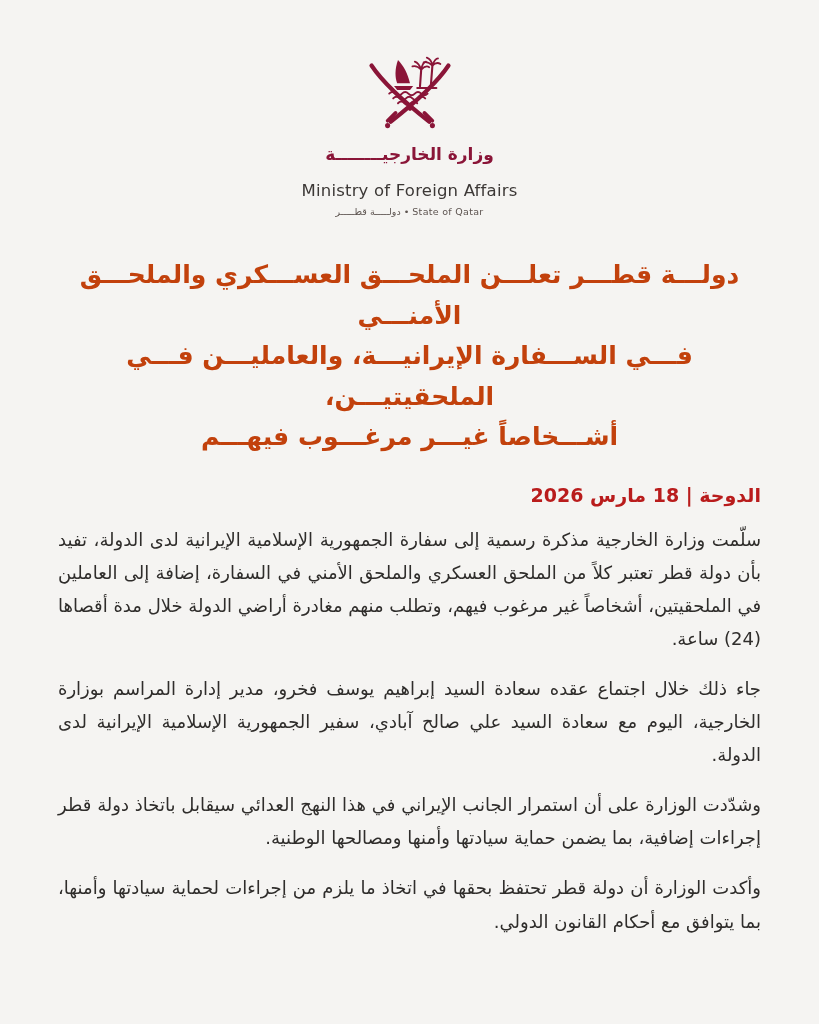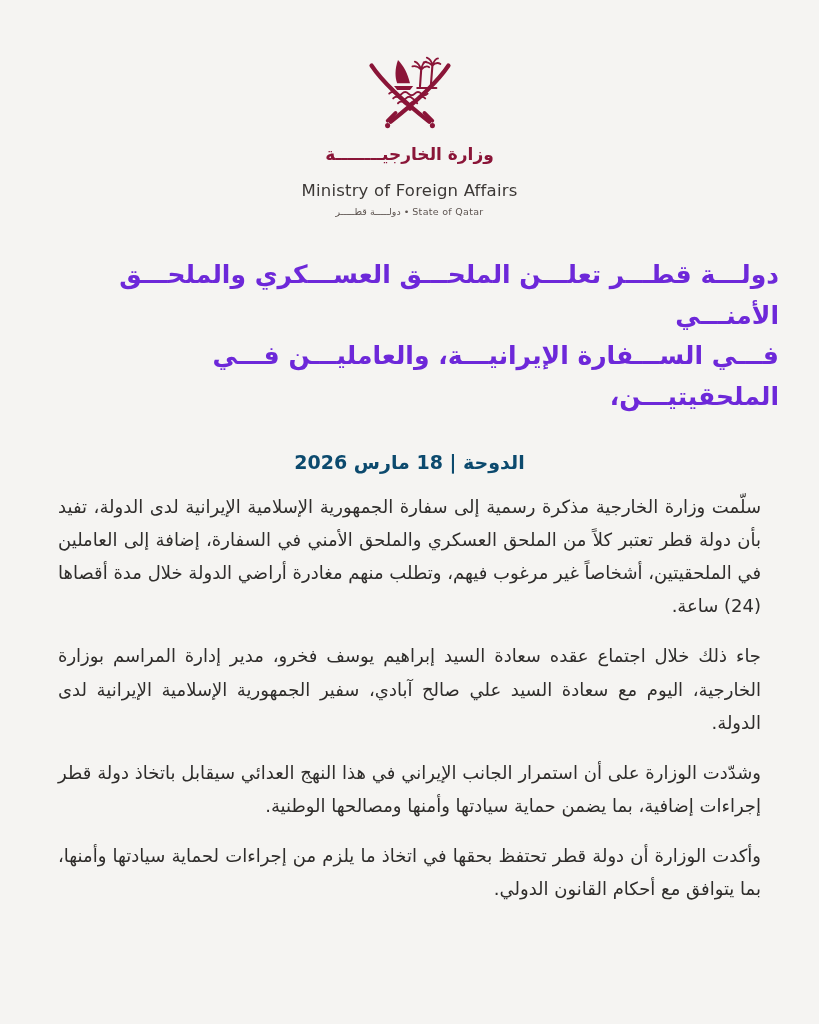--- a/index.html
+++ b/index.html
@@ -47,40 +47,40 @@
   .state-line {
     margin-top: 6px;
     color: #5d5450;
     font-size: 9.5px;
     letter-spacing: 0.3px;
   }
 
   
   .title {
     margin-top: 38px;
-    text-align: right;
+    text-align: center;
     direction: rtl;
     font-weight: bold;
     font-size: 25px;
     line-height: 1.62;
-    color: #6d28d9;
+    color: #c2410c;
     padding: 0 40px;
   }
 
   
   .article {
     padding: 0 58px;
     direction: rtl;
   }
   .date-line {
-    margin-top: 34px;
-    text-align: center;
+    margin-top: 26px;
+    text-align: right;
     font-size: 19px;
     font-weight: 600;
-    color: #0c4a6e;
+    color: #b91c1c;
   }
   .article p {
     margin-top: 17px;
     font-size: 18px;
     line-height: 1.84;
     text-align: justify;
     color: #2f2d2b;
   }
 </style>
 </head>
@@ -114,20 +114,21 @@
       <path d="M45 59 q 4 -4 8 0 t 8 0 t 8 0" stroke="#8A1538" stroke-width="2.4" stroke-linecap="round"></path>
     </svg>
     <div class="ministry-ar">وزارة الخارجيــــــــة</div>
     <div class="ministry-en">Ministry of Foreign Affairs</div>
     <div class="state-line">دولـــــة قطـــــر • State of Qatar</div>
   </div>
 
   <div class="title">
     <div>دولـــة قطـــر تعلـــن الملحـــق العســـكري والملحـــق الأمنـــي</div>
     <div>فـــي الســـفارة الإيرانيـــة، والعامليـــن فـــي الملحقيتيـــن،</div>
+    <div>أشـــخاصاً غيـــر مرغـــوب فيهـــم</div>
   </div>
 
   <div class="article">
     <div class="date-line">الدوحة | 18 مارس 2026</div>
     <p>سلّمت وزارة الخارجية مذكرة رسمية إلى سفارة الجمهورية الإسلامية الإيرانية لدى الدولة، تفيد بأن دولة قطر تعتبر كلاً من الملحق العسكري والملحق الأمني في السفارة، إضافة إلى العاملين في الملحقيتين، أشخاصاً غير مرغوب فيهم، وتطلب منهم مغادرة أراضي الدولة خلال مدة أقصاها (24) ساعة.</p>
     <p>جاء ذلك خلال اجتماع عقده سعادة السيد إبراهيم يوسف فخرو، مدير إدارة المراسم بوزارة الخارجية، اليوم مع سعادة السيد علي صالح آبادي، سفير الجمهورية الإسلامية الإيرانية لدى الدولة.</p>
     <p>وشدّدت الوزارة على أن استمرار الجانب الإيراني في هذا النهج العدائي سيقابل باتخاذ دولة قطر إجراءات إضافية، بما يضمن حماية سيادتها وأمنها ومصالحها الوطنية.</p>
     <p>وأكدت الوزارة أن دولة قطر تحتفظ بحقها في اتخاذ ما يلزم من إجراءات لحماية سيادتها وأمنها، بما يتوافق مع أحكام القانون الدولي.</p>
   </div>
 

